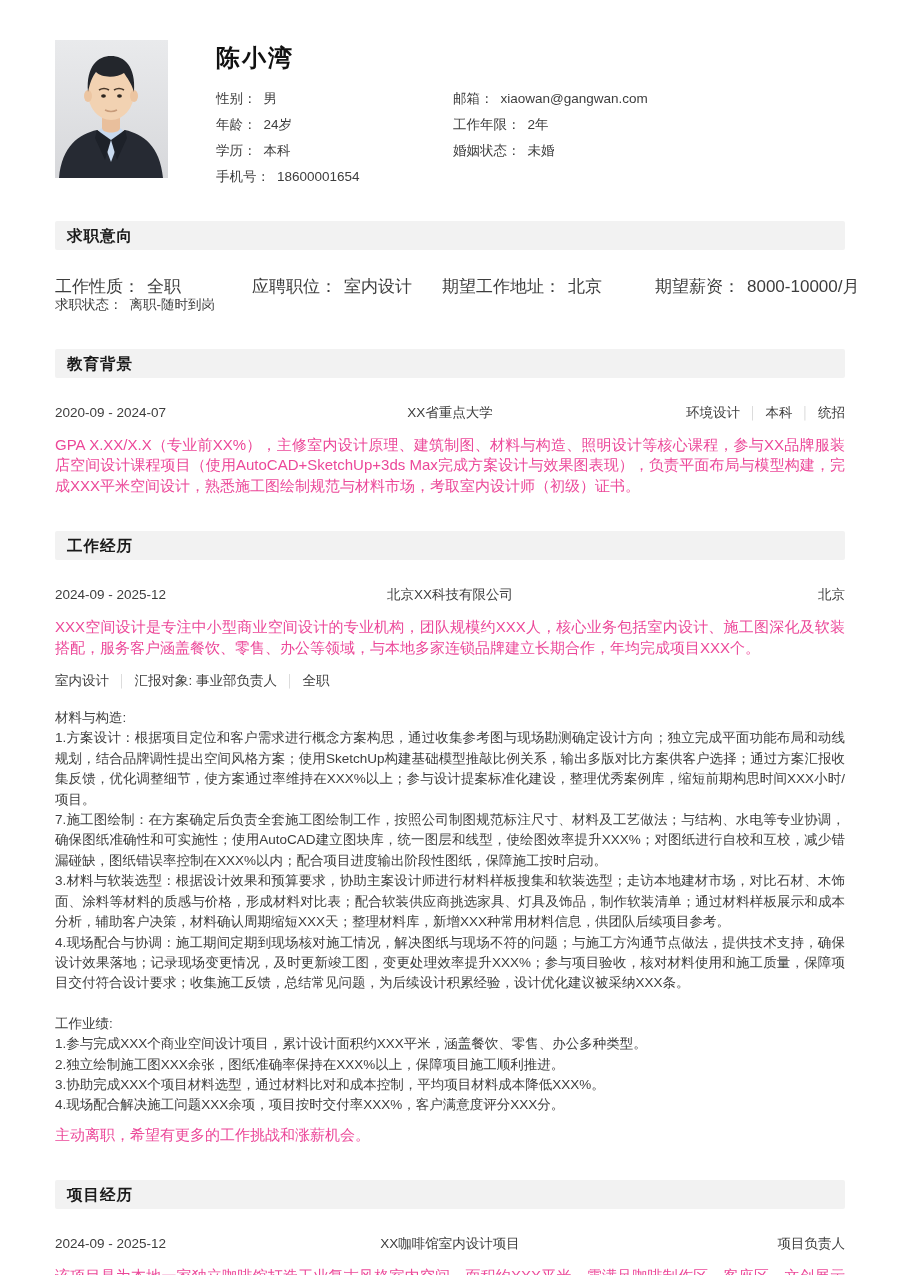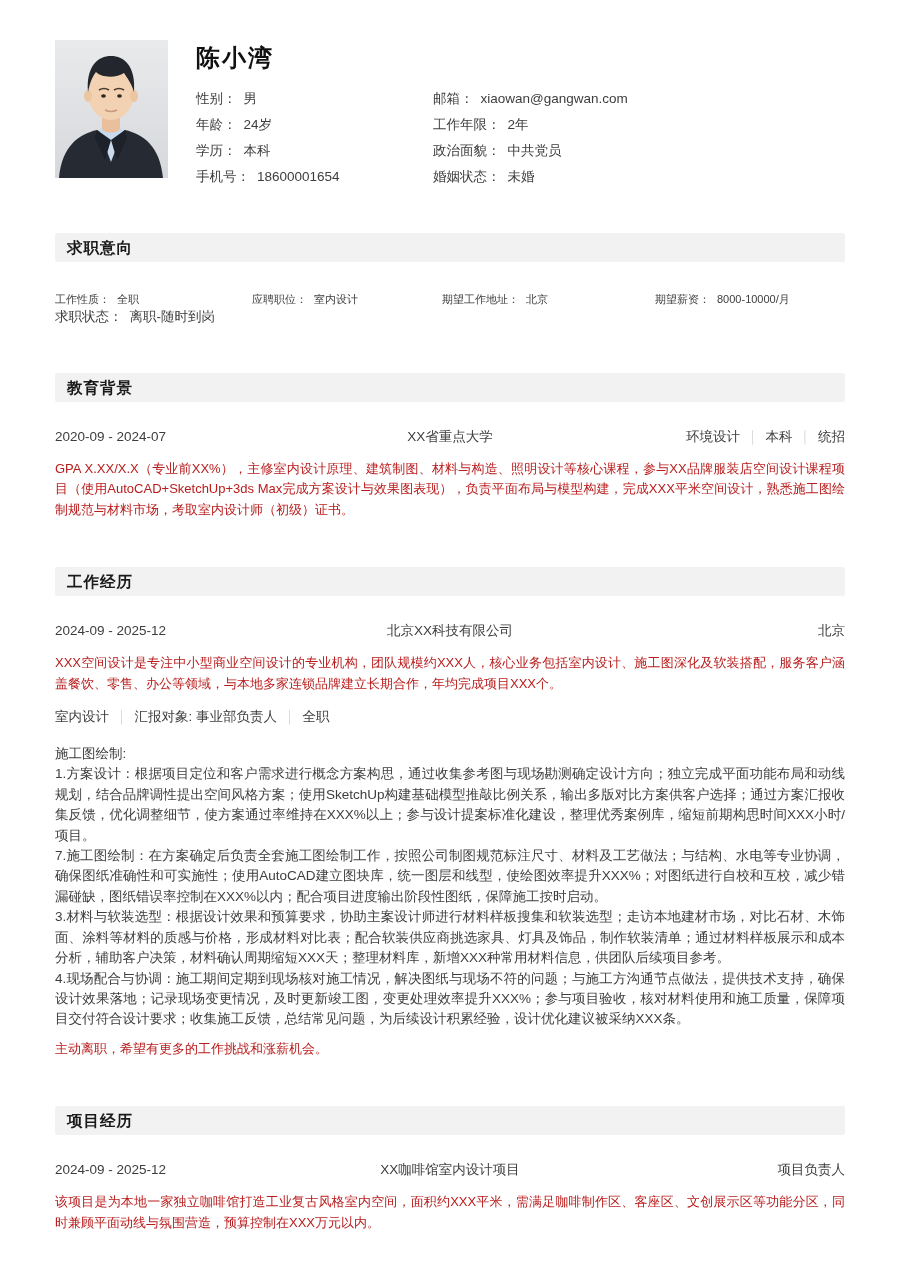--- a/index.html
+++ b/index.html
@@ -4,49 +4,49 @@
 <style>
   * { margin:0; padding:0; box-sizing:border-box; }
   html,body { width:900px; height:1275px; background:#ffffff; }
   body { font-family:"Liberation Sans","DejaVu Sans",sans-serif; color:#3d3d3d; }
   .page { width:900px; height:1275px; padding:0 55px; overflow:hidden; background:#fff; }
 
   
   .header { display:flex; padding-top:40px; }
   .photo { width:113px; height:138px; flex:none; overflow:hidden; background:#e2e3e6; }
   .photo svg { display:block; }
-  .header-info { flex:1; padding-left:28px; }
+  .header-info { flex:1; padding-left:28px;margin-left:20px; }
   .name { font-size:24px; font-weight:bold; color:#111; letter-spacing:2px; padding-top:2px; }
   .info-grid { display:flex; margin-top:16px; font-size:13.5px; }
   .info-col { display:flex; flex-direction:column; gap:8px; }
   .info-col.left { width:237px; flex:none; }
   .info-col.right { flex:1; }
   .kv { line-height:18px; white-space:nowrap; }
   .kv .k { color:#3d3d3d; }
   .kv .v { margin-left:7px; color:#3d3d3d; }
 
   
-  .section-bar { margin-top:47px; background:#f2f2f2; border-radius:2px; height:29px;
+  .section-bar { margin-top:35px; background:#f2f2f2; border-radius:2px; height:29px;
                  line-height:29px; padding-left:12px; font-size:15.5px; font-weight:bold;
                  color:#1a1a1a; letter-spacing:1px; }
 
   
-  .intent-row { display:grid; grid-template-columns:197px 190px 213px 1fr; margin-top:28px; font-size:11px; }
+  .intent-row { display:grid; grid-template-columns:197px 190px 213px 1fr; margin-top:28px; font-size:17px; }
   .intent-row2 { font-size:13.5px; }
 
   
   .entry-head { display:grid; grid-template-columns:1fr auto 1fr; align-items:baseline;
                 margin-top:26px; font-size:13.5px; }
   .entry-period { justify-self:start; }
   .entry-title { justify-self:center; text-align:right; }
   .entry-right { justify-self:end; display:flex; align-items:baseline; }
   .divider { color:#d6d6d6; margin:0 9px; font-size:12px; }
 
   
-  .para { font-size:13px; line-height:20.4px; text-align:justify; margin-top:13px; color:#b91c1c; }
+  .para { font-size:15px; line-height:20.4px; text-align:justify; margin-top:13px; color:#ec4899; }
   .meta-row { display:flex; align-items:baseline; margin-top:14px; font-size:13.5px; }
   .block { margin-top:18px; }
   .block p { font-size:13.5px; line-height:20.4px; text-align:justify; margin:0; color:#3d3d3d; }
   .block.gap { margin-top:20px; }
   .leave-note { margin-top:9px; }
 </style>
 </head>
 <body>
 
 <div class="page">
@@ -90,21 +90,20 @@
       <div class="info-grid">
         <div class="info-col left">
           <div class="kv"><span class="k">性别：</span><span class="v">男</span></div>
           <div class="kv"><span class="k">年龄：</span><span class="v">24岁</span></div>
           <div class="kv"><span class="k">学历：</span><span class="v">本科</span></div>
           <div class="kv"><span class="k">手机号：</span><span class="v">18600001654</span></div>
         </div>
         <div class="info-col right">
           <div class="kv"><span class="k">邮箱：</span><span class="v">xiaowan@gangwan.com</span></div>
           <div class="kv"><span class="k">工作年限：</span><span class="v">2年</span></div>
-          <div class="kv"><span class="k">政治面貌：</span><span class="v">中共党员</span></div>
           <div class="kv"><span class="k">婚姻状态：</span><span class="v">未婚</span></div>
         </div>
       </div>
     </div>
   </div>
 
   <div class="section-bar">求职意向</div>
   <div class="intent-row">
     <div class="kv"><span class="k">工作性质：</span><span class="v">全职</span></div>
     <div class="kv"><span class="k">应聘职位：</span><span class="v">室内设计</span></div>
@@ -135,25 +134,32 @@
   </div>
   <p class="para">XXX空间设计是专注中小型商业空间设计的专业机构，团队规模约XXX人，核心业务包括室内设计、施工图深化及软装搭配，服务客户涵盖餐饮、零售、办公等领域，与本地多家连锁品牌建立长期合作，年均完成项目XXX个。</p>
   <div class="meta-row">
     <span>室内设计</span>
       <span class="divider">│</span>
       <span>汇报对象: 事业部负责人</span>
       <span class="divider">│</span>
       <span>全职</span>
   </div>
   <div class="block">
-    <p>施工图绘制:</p>
+    <p>材料与构造:</p>
     <p>1.方案设计：根据项目定位和客户需求进行概念方案构思，通过收集参考图与现场勘测确定设计方向；独立完成平面功能布局和动线规划，结合品牌调性提出空间风格方案；使用SketchUp构建基础模型推敲比例关系，输出多版对比方案供客户选择；通过方案汇报收集反馈，优化调整细节，使方案通过率维持在XXX%以上；参与设计提案标准化建设，整理优秀案例库，缩短前期构思时间XXX小时/项目。</p>
     <p>7.施工图绘制：在方案确定后负责全套施工图绘制工作，按照公司制图规范标注尺寸、材料及工艺做法；与结构、水电等专业协调，确保图纸准确性和可实施性；使用AutoCAD建立图块库，统一图层和线型，使绘图效率提升XXX%；对图纸进行自校和互校，减少错漏碰缺，图纸错误率控制在XXX%以内；配合项目进度输出阶段性图纸，保障施工按时启动。</p>
     <p>3.材料与软装选型：根据设计效果和预算要求，协助主案设计师进行材料样板搜集和软装选型；走访本地建材市场，对比石材、木饰面、涂料等材料的质感与价格，形成材料对比表；配合软装供应商挑选家具、灯具及饰品，制作软装清单；通过材料样板展示和成本分析，辅助客户决策，材料确认周期缩短XXX天；整理材料库，新增XXX种常用材料信息，供团队后续项目参考。</p>
     <p>4.现场配合与协调：施工期间定期到现场核对施工情况，解决图纸与现场不符的问题；与施工方沟通节点做法，提供技术支持，确保设计效果落地；记录现场变更情况，及时更新竣工图，变更处理效率提升XXX%；参与项目验收，核对材料使用和施工质量，保障项目交付符合设计要求；收集施工反馈，总结常见问题，为后续设计积累经验，设计优化建议被采纳XXX条。</p>
+  </div>
+  <div class="block gap">
+    <p>工作业绩:</p>
+    <p>1.参与完成XXX个商业空间设计项目，累计设计面积约XXX平米，涵盖餐饮、零售、办公多种类型。</p>
+    <p>2.独立绘制施工图XXX余张，图纸准确率保持在XXX%以上，保障项目施工顺利推进。</p>
+    <p>3.协助完成XXX个项目材料选型，通过材料比对和成本控制，平均项目材料成本降低XXX%。</p>
+    <p>4.现场配合解决施工问题XXX余项，项目按时交付率XXX%，客户满意度评分XXX分。</p>
   </div>
   <p class="para leave-note">主动离职，希望有更多的工作挑战和涨薪机会。</p>
 
   <div class="section-bar">项目经历</div>
   <div class="entry-head">
     <span class="entry-period">2024-09 - 2025-12</span>
     <span class="entry-title">XX咖啡馆室内设计项目</span>
     <span class="entry-right">项目负责人</span>
   </div>
   <p class="para">该项目是为本地一家独立咖啡馆打造工业复古风格室内空间，面积约XXX平米，需满足咖啡制作区、客座区、文创展示区等功能分区，同时兼顾平面动线与氛围营造，预算控制在XXX万元以内。</p>

